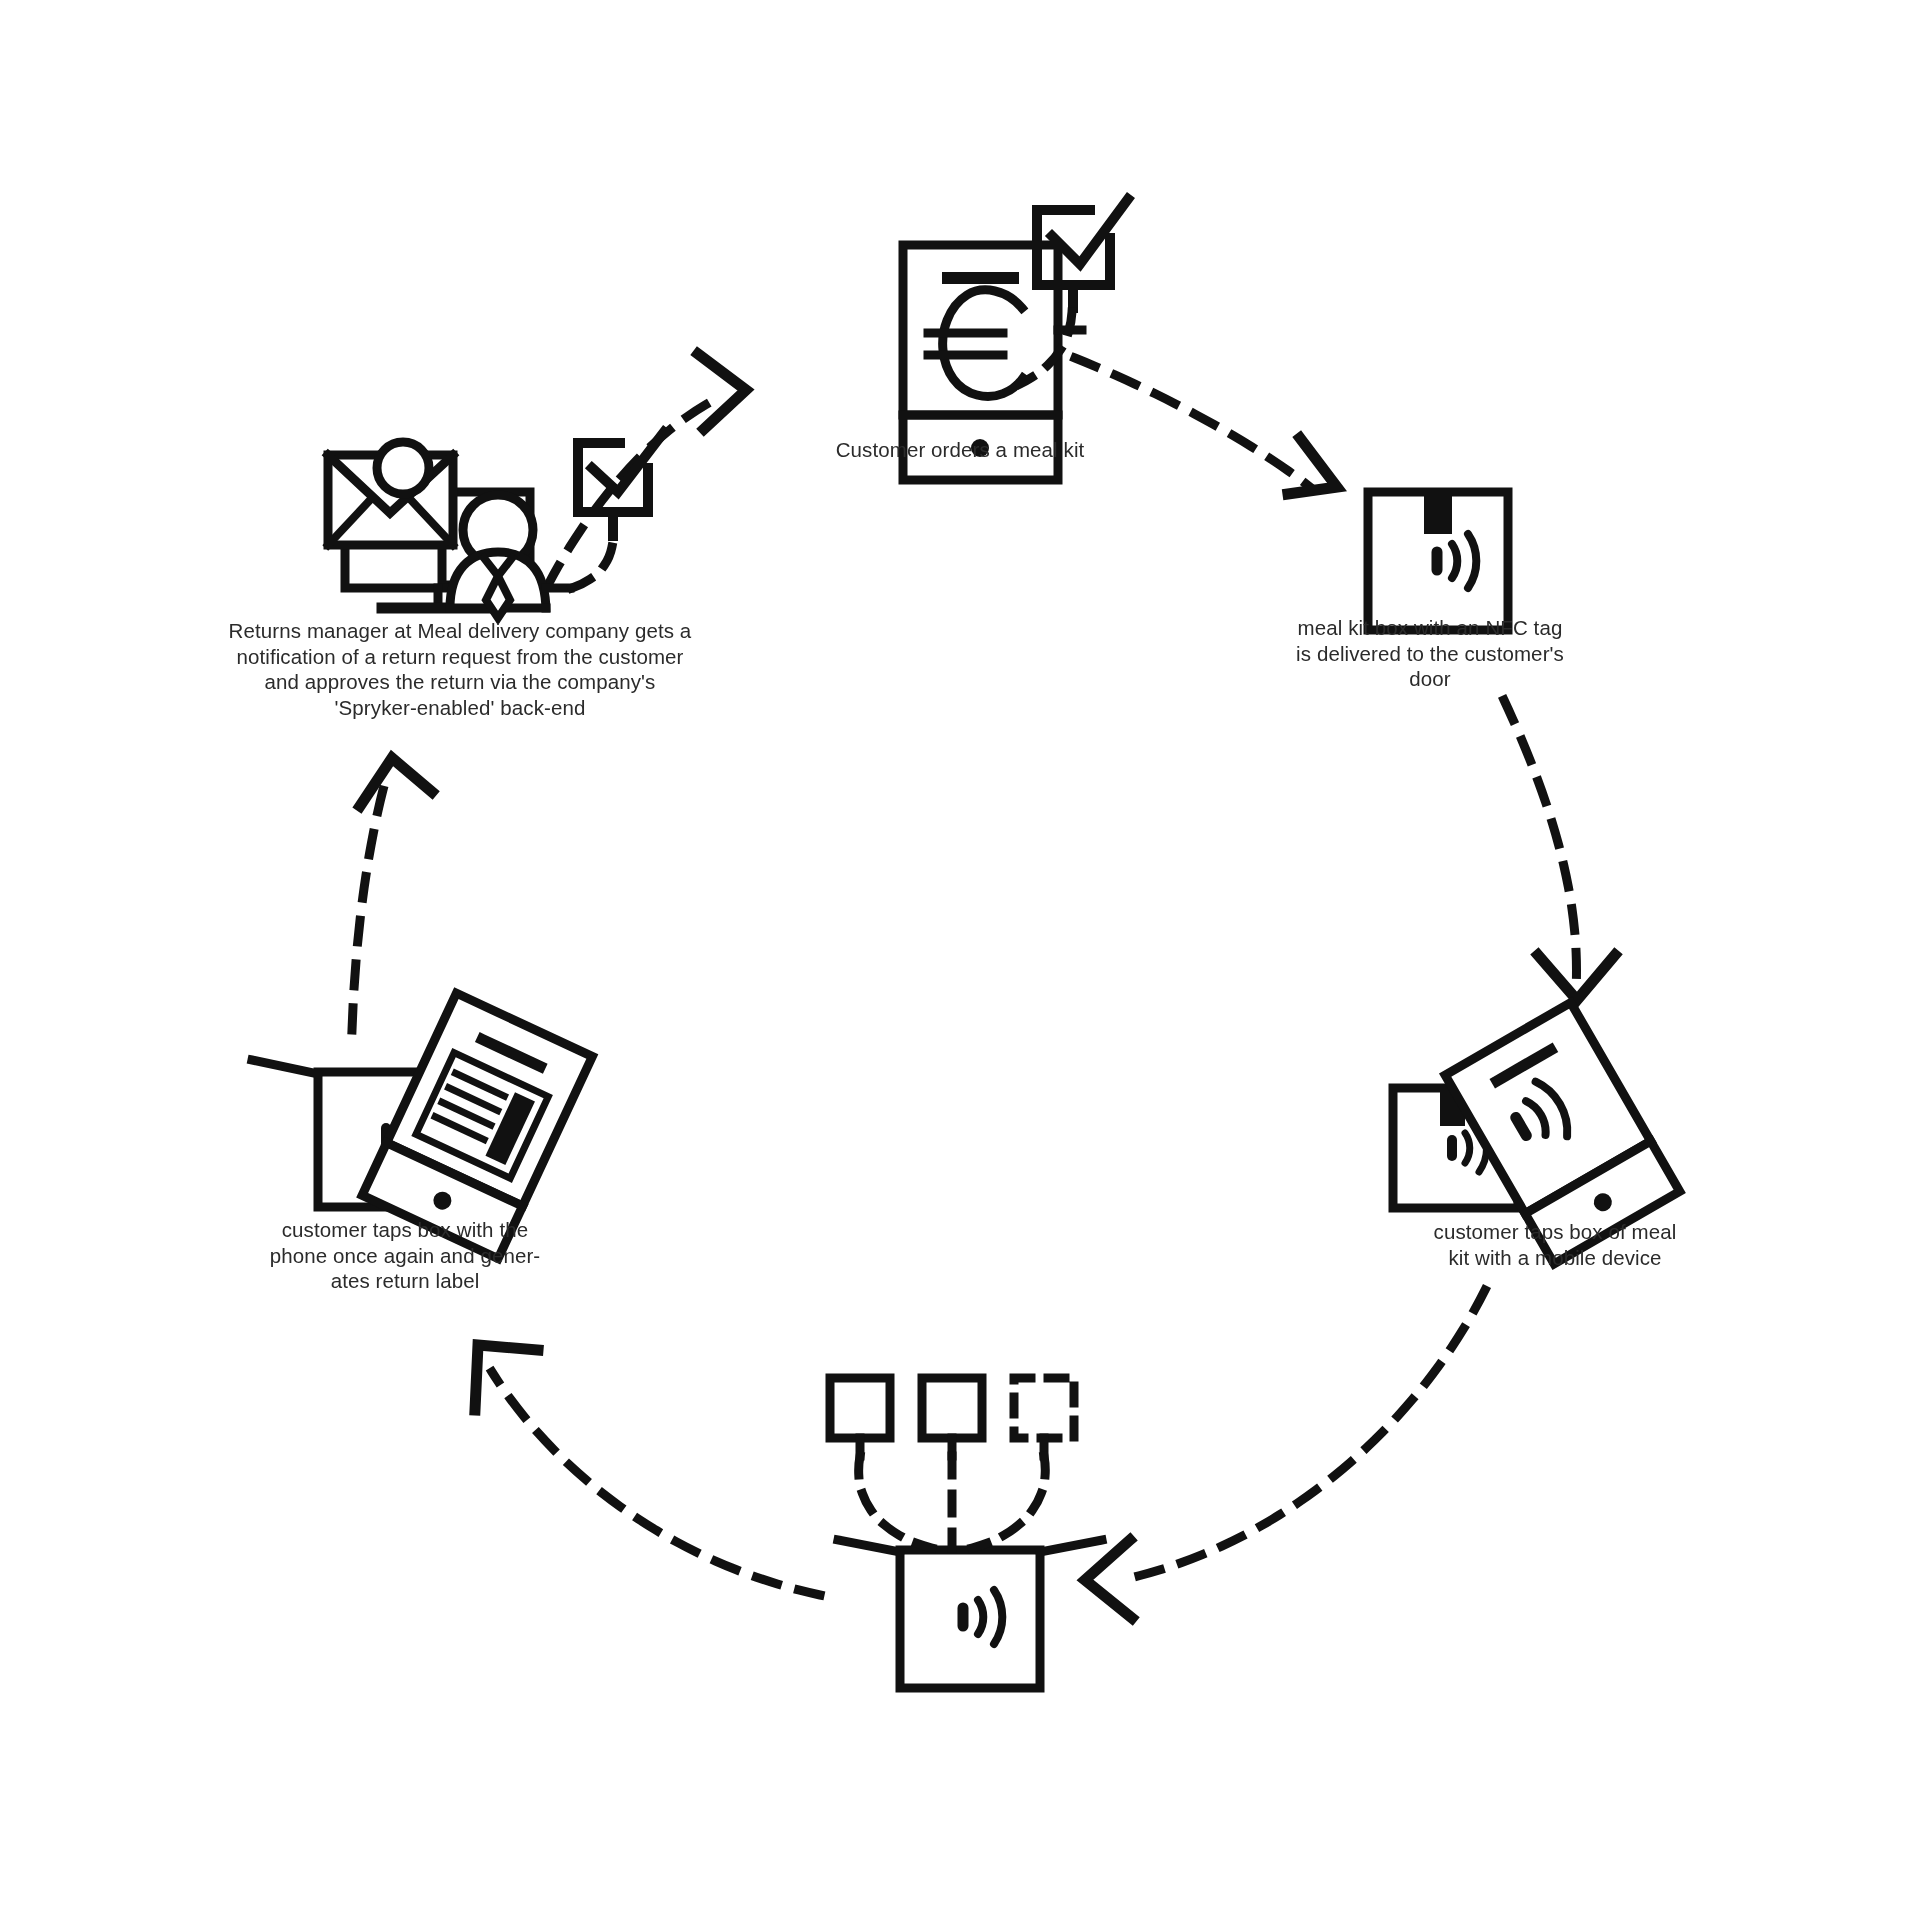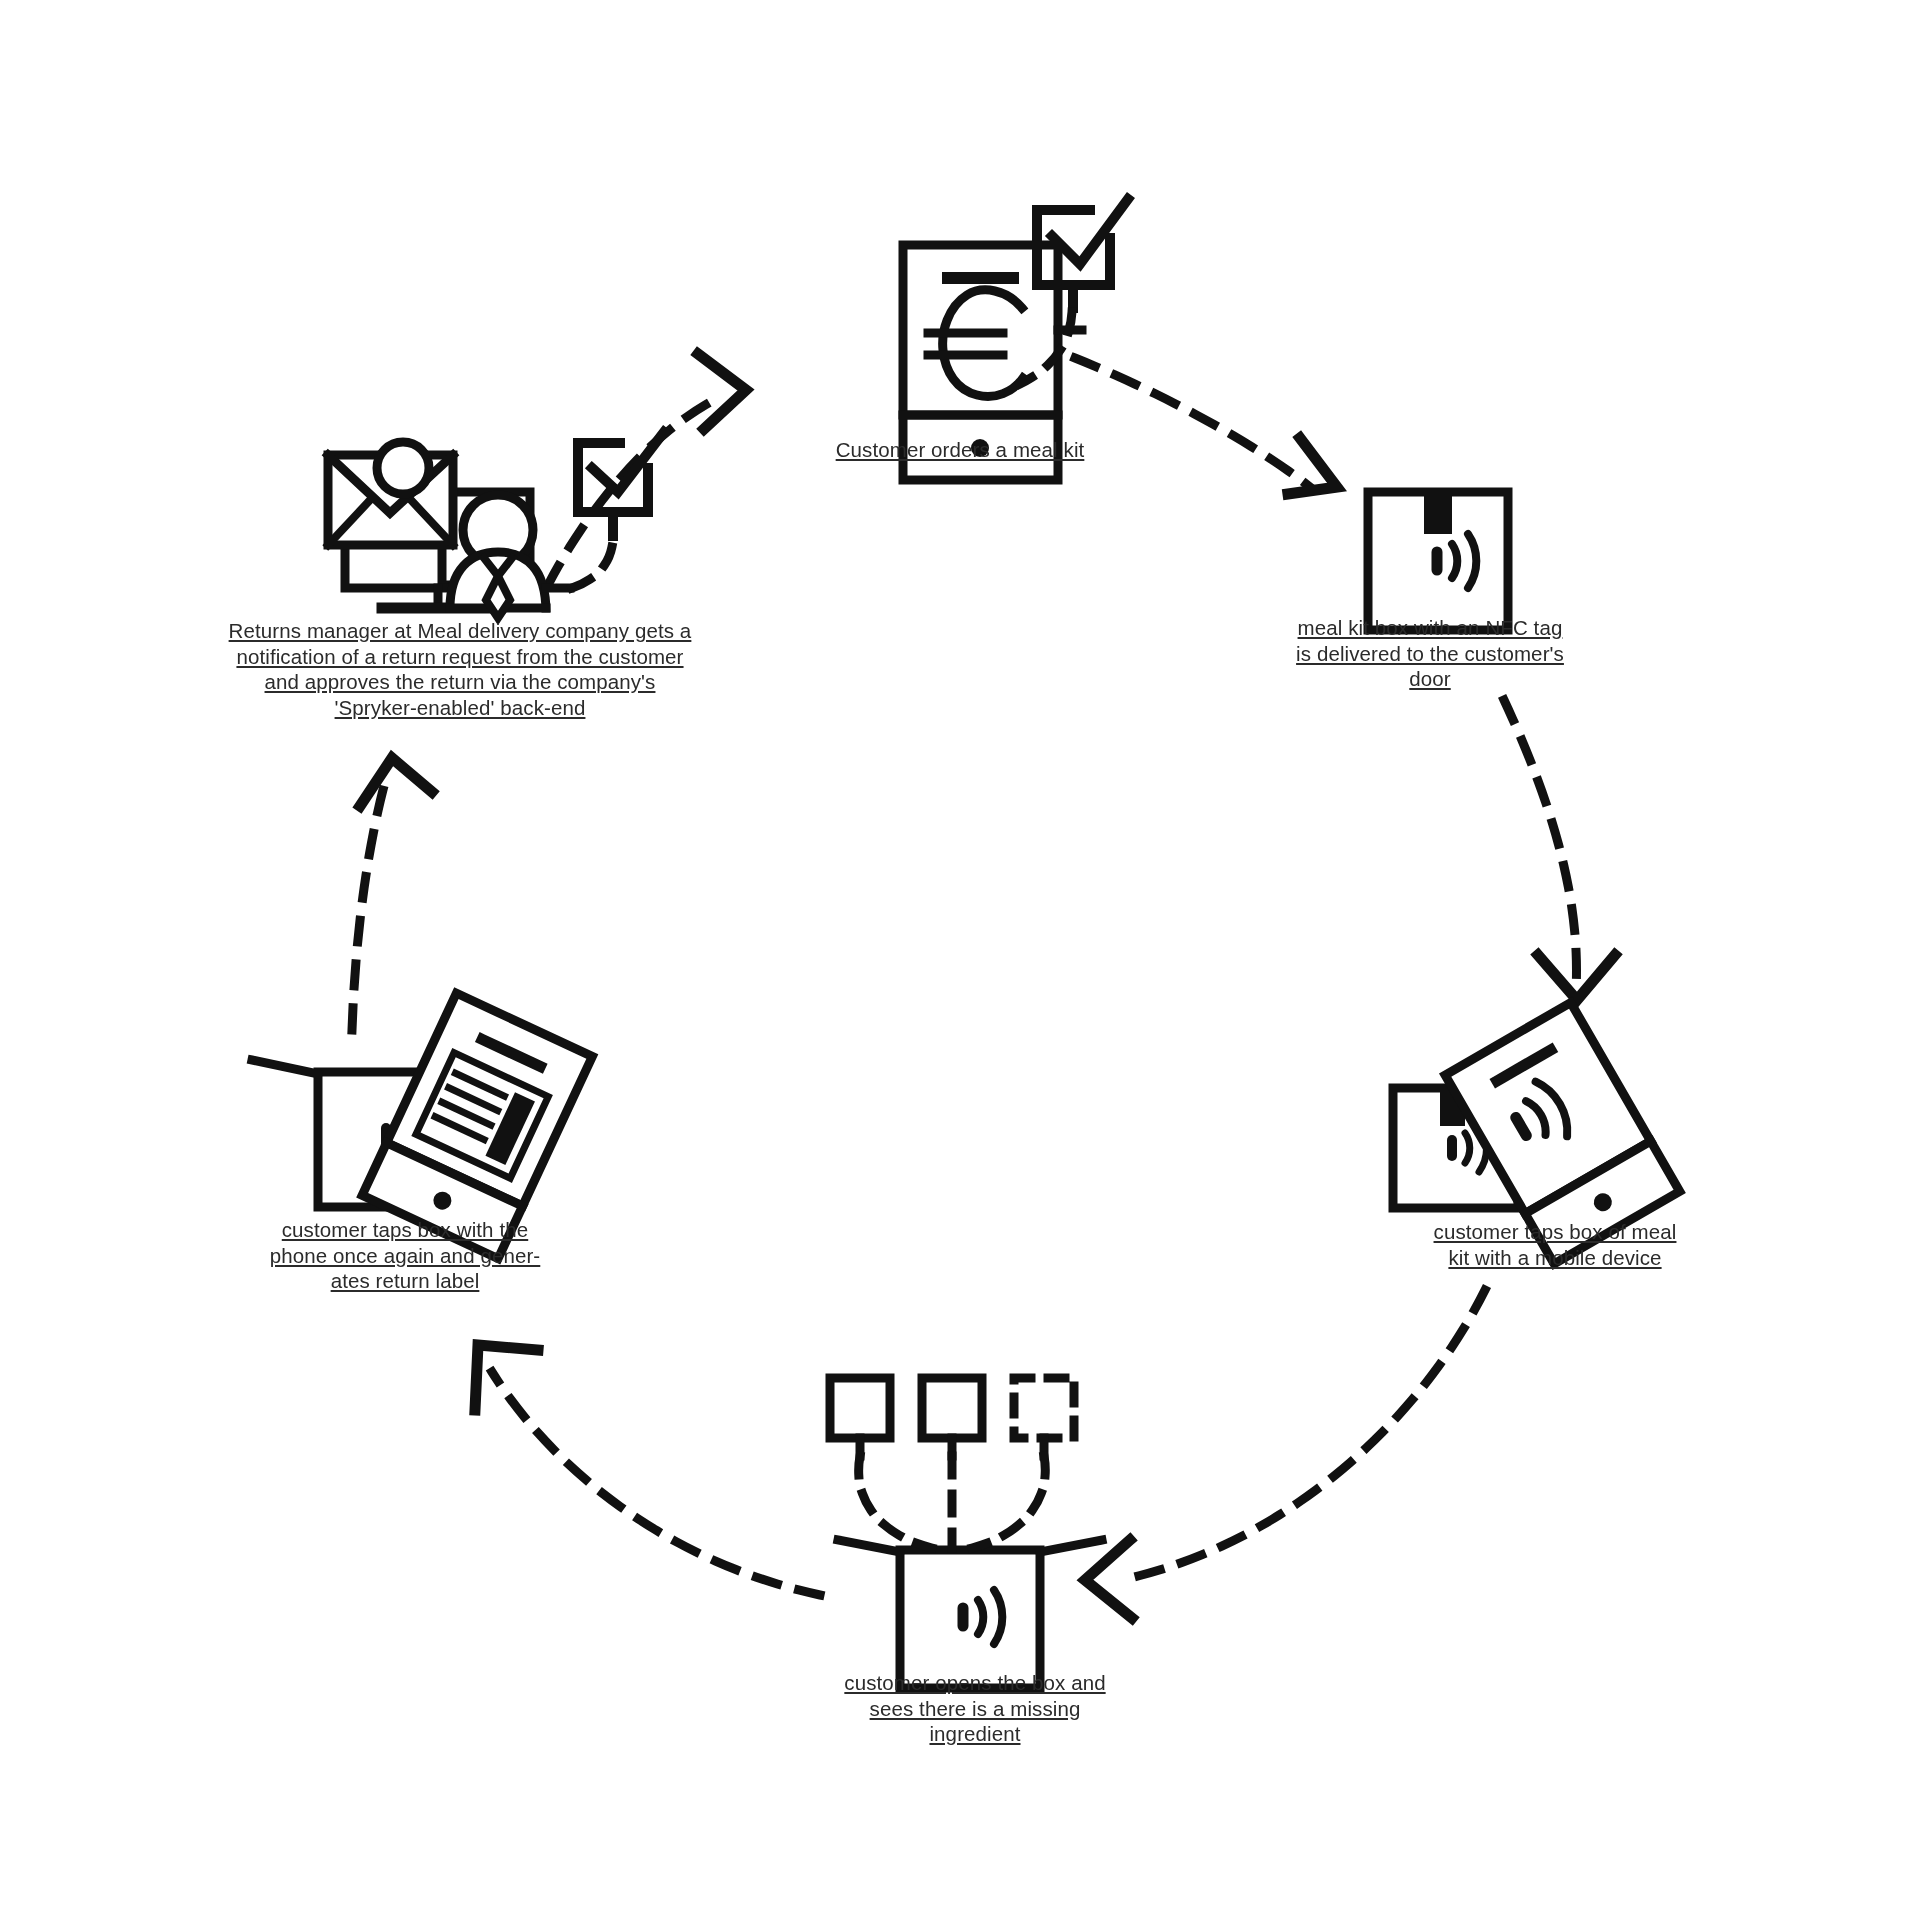--- a/index.html
+++ b/index.html
@@ -27,21 +27,20 @@
   }
   .node-caption {
     position: absolute;
     text-align: center;
     color: #2b2b2b;
     font-size: 20.5px;
     line-height: 25.5px;
     letter-spacing: 0.1px;
     font-family: "Liberation Sans", sans-serif;
     white-space: pre-line;
-    text-decoration: underline;
   }
   
   #cap-order    { left: 720px;  top: 437px;  width: 480px; }
   #cap-deliver  { left: 1225px; top: 615px;  width: 410px; }
   #cap-tap      { left: 1345px; top: 1219px; width: 420px; }
   #cap-open     { left: 775px;  top: 1670px; width: 400px; }
   #cap-label    { left: 195px;  top: 1217px; width: 420px; }
   #cap-manager  { left: 190px;  top: 618px;  width: 540px; }
 </style>
 </head>
@@ -251,23 +250,20 @@
 
   <div class="node-caption" id="cap-order">Customer orders a meal kit</div>
 
   <div class="node-caption" id="cap-tap">customer taps box of meal
 kit with a mobile device</div>
 
   <div class="node-caption" id="cap-deliver">meal kit box with an NFC tag
 is delivered to the customer's
 door</div>
 
-  <div class="node-caption" id="cap-open">customer opens the box and
-sees there is a missing
-ingredient</div>
 
   <div class="node-caption" id="cap-label">customer taps box with the
 phone once again and gener-
 ates return label</div>
 
   <div class="node-caption" id="cap-manager">Returns manager at Meal delivery company gets a
 notification of a return request from the customer
 and approves the return via the company's
 'Spryker-enabled' back-end</div>
 

